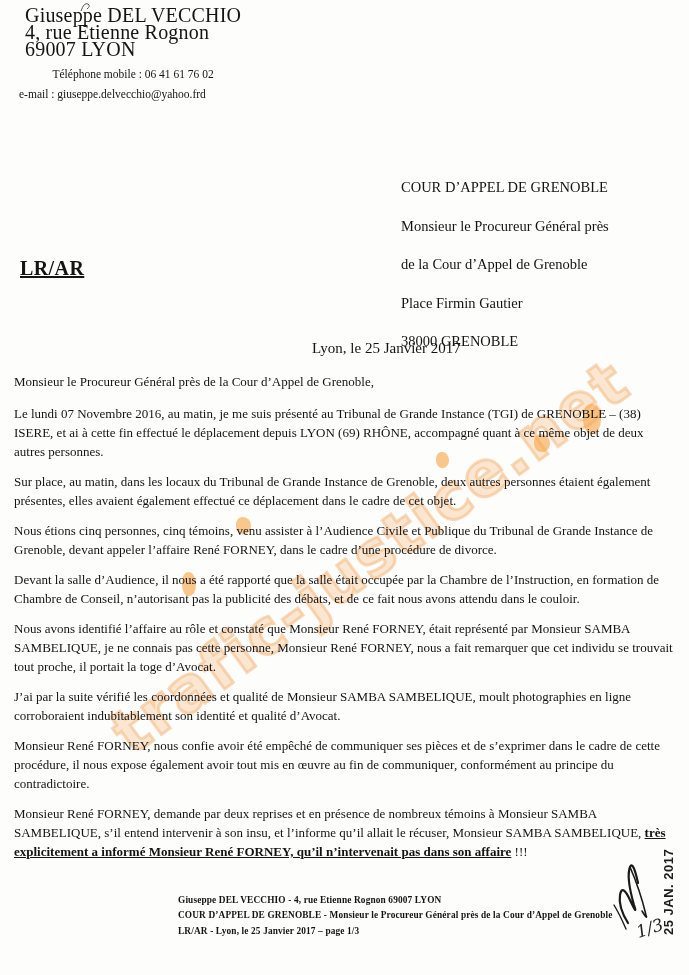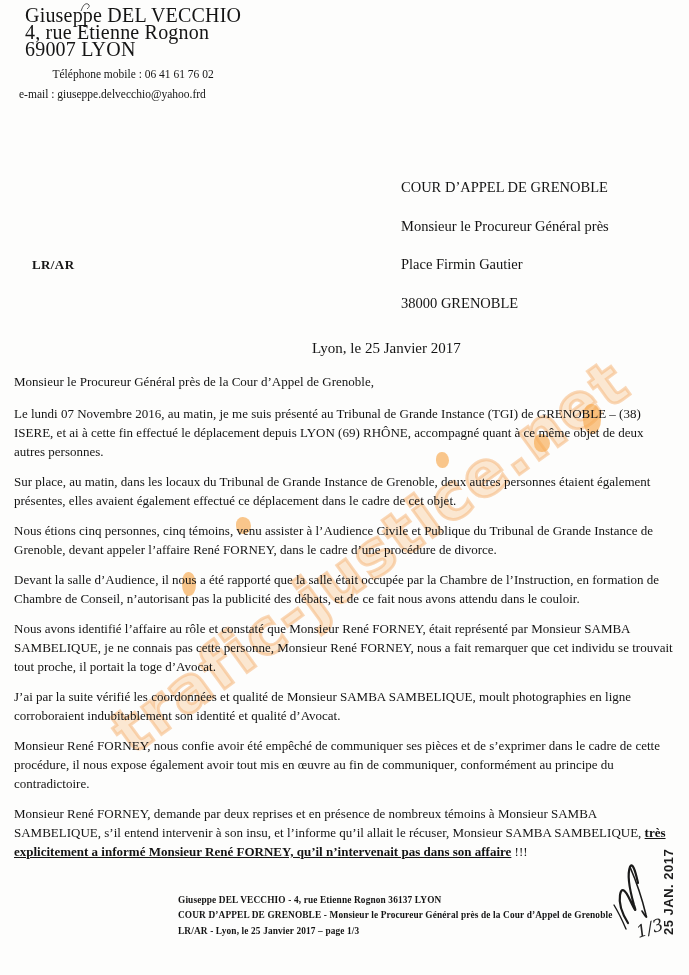--- a/index.html
+++ b/index.html
@@ -17,22 +17,22 @@
   .sender { position: absolute; left: 25px; top: 7px; }
   .sender .line { font-size: 20px; line-height: 17px; letter-spacing: 0.2px; }
   .sender .contact { font-size: 11.5px; line-height: 15px; }
   .sender .contact.phone { margin-top: 9px; text-align: center; }
   .sender .contact.email { margin-top: 5px; margin-left: -6px; }
   
   .recipient { position: absolute; left: 401px; top: 158px; }
   .recipient .line { font-size: 14.5px; line-height: 17.5px; margin-top: 21px; }
   
   .reference {
-    position: absolute; left: 32px; top: 257px;
-    font-size: 13px; font-weight: bold; 
+    position: absolute; left: 20px; top: 257px;
+    font-size: 20px; font-weight: bold; text-decoration: underline;
     letter-spacing: 0.4px;
   }
   .dateline { position: absolute; left: 312px; top: 340px; font-size: 15px; }
   
   .body-text { position: absolute; left: 14px; top: 372px; width: 663px; }
   .body-text p { margin: 0 0 11px 0; font-size: 13px; line-height: 19px; }
   .body-text p.salutation { margin-bottom: 13px; }
   .emphasis { font-weight: bold; text-decoration: underline; }
   
   .footer { position: absolute; left: 178px; top: 893px; width: 440px; }
@@ -91,20 +91,21 @@
     <div class="line">Giuseppe DEL VECCHIO</div>
     <div class="line">4, rue Etienne Rognon</div>
     <div class="line">69007 LYON</div>
     <div class="contact phone">Téléphone mobile :  06 41 61 76 02</div>
     <div class="contact email">e-mail : giuseppe.delvecchio@yahoo.frd</div>
   </div>
 
   <div class="recipient">
     <div class="line">COUR D’APPEL DE GRENOBLE</div>
     <div class="line">Monsieur le Procureur Général près</div>
+    <div class="line">de la Cour d’Appel de Grenoble</div>
     <div class="line">Place Firmin Gautier</div>
     <div class="line">38000 GRENOBLE</div>
   </div>
 
   <div class="reference">LR/AR</div>
 
   <div class="dateline">Lyon, le 25 Janvier 2017</div>
 
   <div class="body-text">
     <p class="salutation">Monsieur le Procureur Général près de la Cour d’Appel de Grenoble,</p>
@@ -112,21 +113,21 @@
     <p>Sur place, au matin, dans les locaux du Tribunal de Grande Instance de Grenoble, deux autres personnes étaient également présentes, elles avaient également effectué ce déplacement dans le cadre de cet objet.</p>
     <p>Nous étions cinq personnes, cinq témoins, venu assister à l’Audience Civile et Publique du Tribunal de Grande Instance de Grenoble, devant appeler l’affaire René FORNEY, dans le cadre d’une procédure de divorce.</p>
     <p>Devant la salle d’Audience, il nous a été rapporté que la salle était occupée par la Chambre de l’Instruction, en formation de Chambre de Conseil, n’autorisant pas la publicité des débats, et de ce fait nous avons attendu dans le couloir.</p>
     <p>Nous avons identifié l’affaire au rôle et constaté que Monsieur René FORNEY, était représenté par Monsieur SAMBA SAMBELIQUE, je ne connais pas cette personne, Monsieur René FORNEY, nous a fait remarquer que cet individu se trouvait tout proche, il portait la toge d’Avocat.</p>
     <p>J’ai par la suite vérifié les coordonnées et qualité de Monsieur SAMBA SAMBELIQUE, moult photographies en ligne corroboraient indubitablement son identité et qualité d’Avocat.</p>
     <p>Monsieur René FORNEY, nous confie avoir été empêché de communiquer ses pièces et de s’exprimer dans le cadre de cette procédure, il nous expose également avoir tout mis en œuvre au fin de communiquer, conformément au principe du contradictoire.</p>
     <p><span>Monsieur René FORNEY, demande par deux reprises et en présence de nombreux témoins à Monsieur SAMBA SAMBELIQUE, s’il entend intervenir à son insu, et l’informe qu’il allait le récuser, Monsieur SAMBA SAMBELIQUE, </span><span class="emphasis">très explicitement a informé Monsieur René FORNEY, qu’il n’intervenait pas dans son affaire</span><span> !!!</span></p>
   </div>
 
   <div class="footer">
-    <div class="fline">Giuseppe DEL VECCHIO - 4, rue Etienne Rognon 36137 LYON</div>
+    <div class="fline">Giuseppe DEL VECCHIO - 4, rue Etienne Rognon 69007 LYON</div>
     <div class="fline">COUR D’APPEL DE GRENOBLE - Monsieur le Procureur Général près de la Cour d’Appel de Grenoble</div>
     <div class="fline">LR/AR - Lyon, le 25 Janvier 2017 – page 1/3</div>
   </div>
 
   <div class="date-stamp">25 JAN. 2017</div>
 
   <svg class="signature-svg" width="80" height="100" viewBox="0 0 80 100">
     <path d="M38,38 Q33,15 30,22 Q26,32 34,60 Q38,72 30,55 Q22,38 20,50 Q18,62 28,78" fill="none" stroke="#1a1a1a" stroke-width="2.2" stroke-linecap="round"></path>
     <path d="M30,22 Q40,45 46,70 Q48,76 42,66" fill="none" stroke="#1a1a1a" stroke-width="1.6" stroke-linecap="round"></path>
     <path d="M14,60 Q20,70 26,84" fill="none" stroke="#1a1a1a" stroke-width="1.4" stroke-linecap="round"></path>

